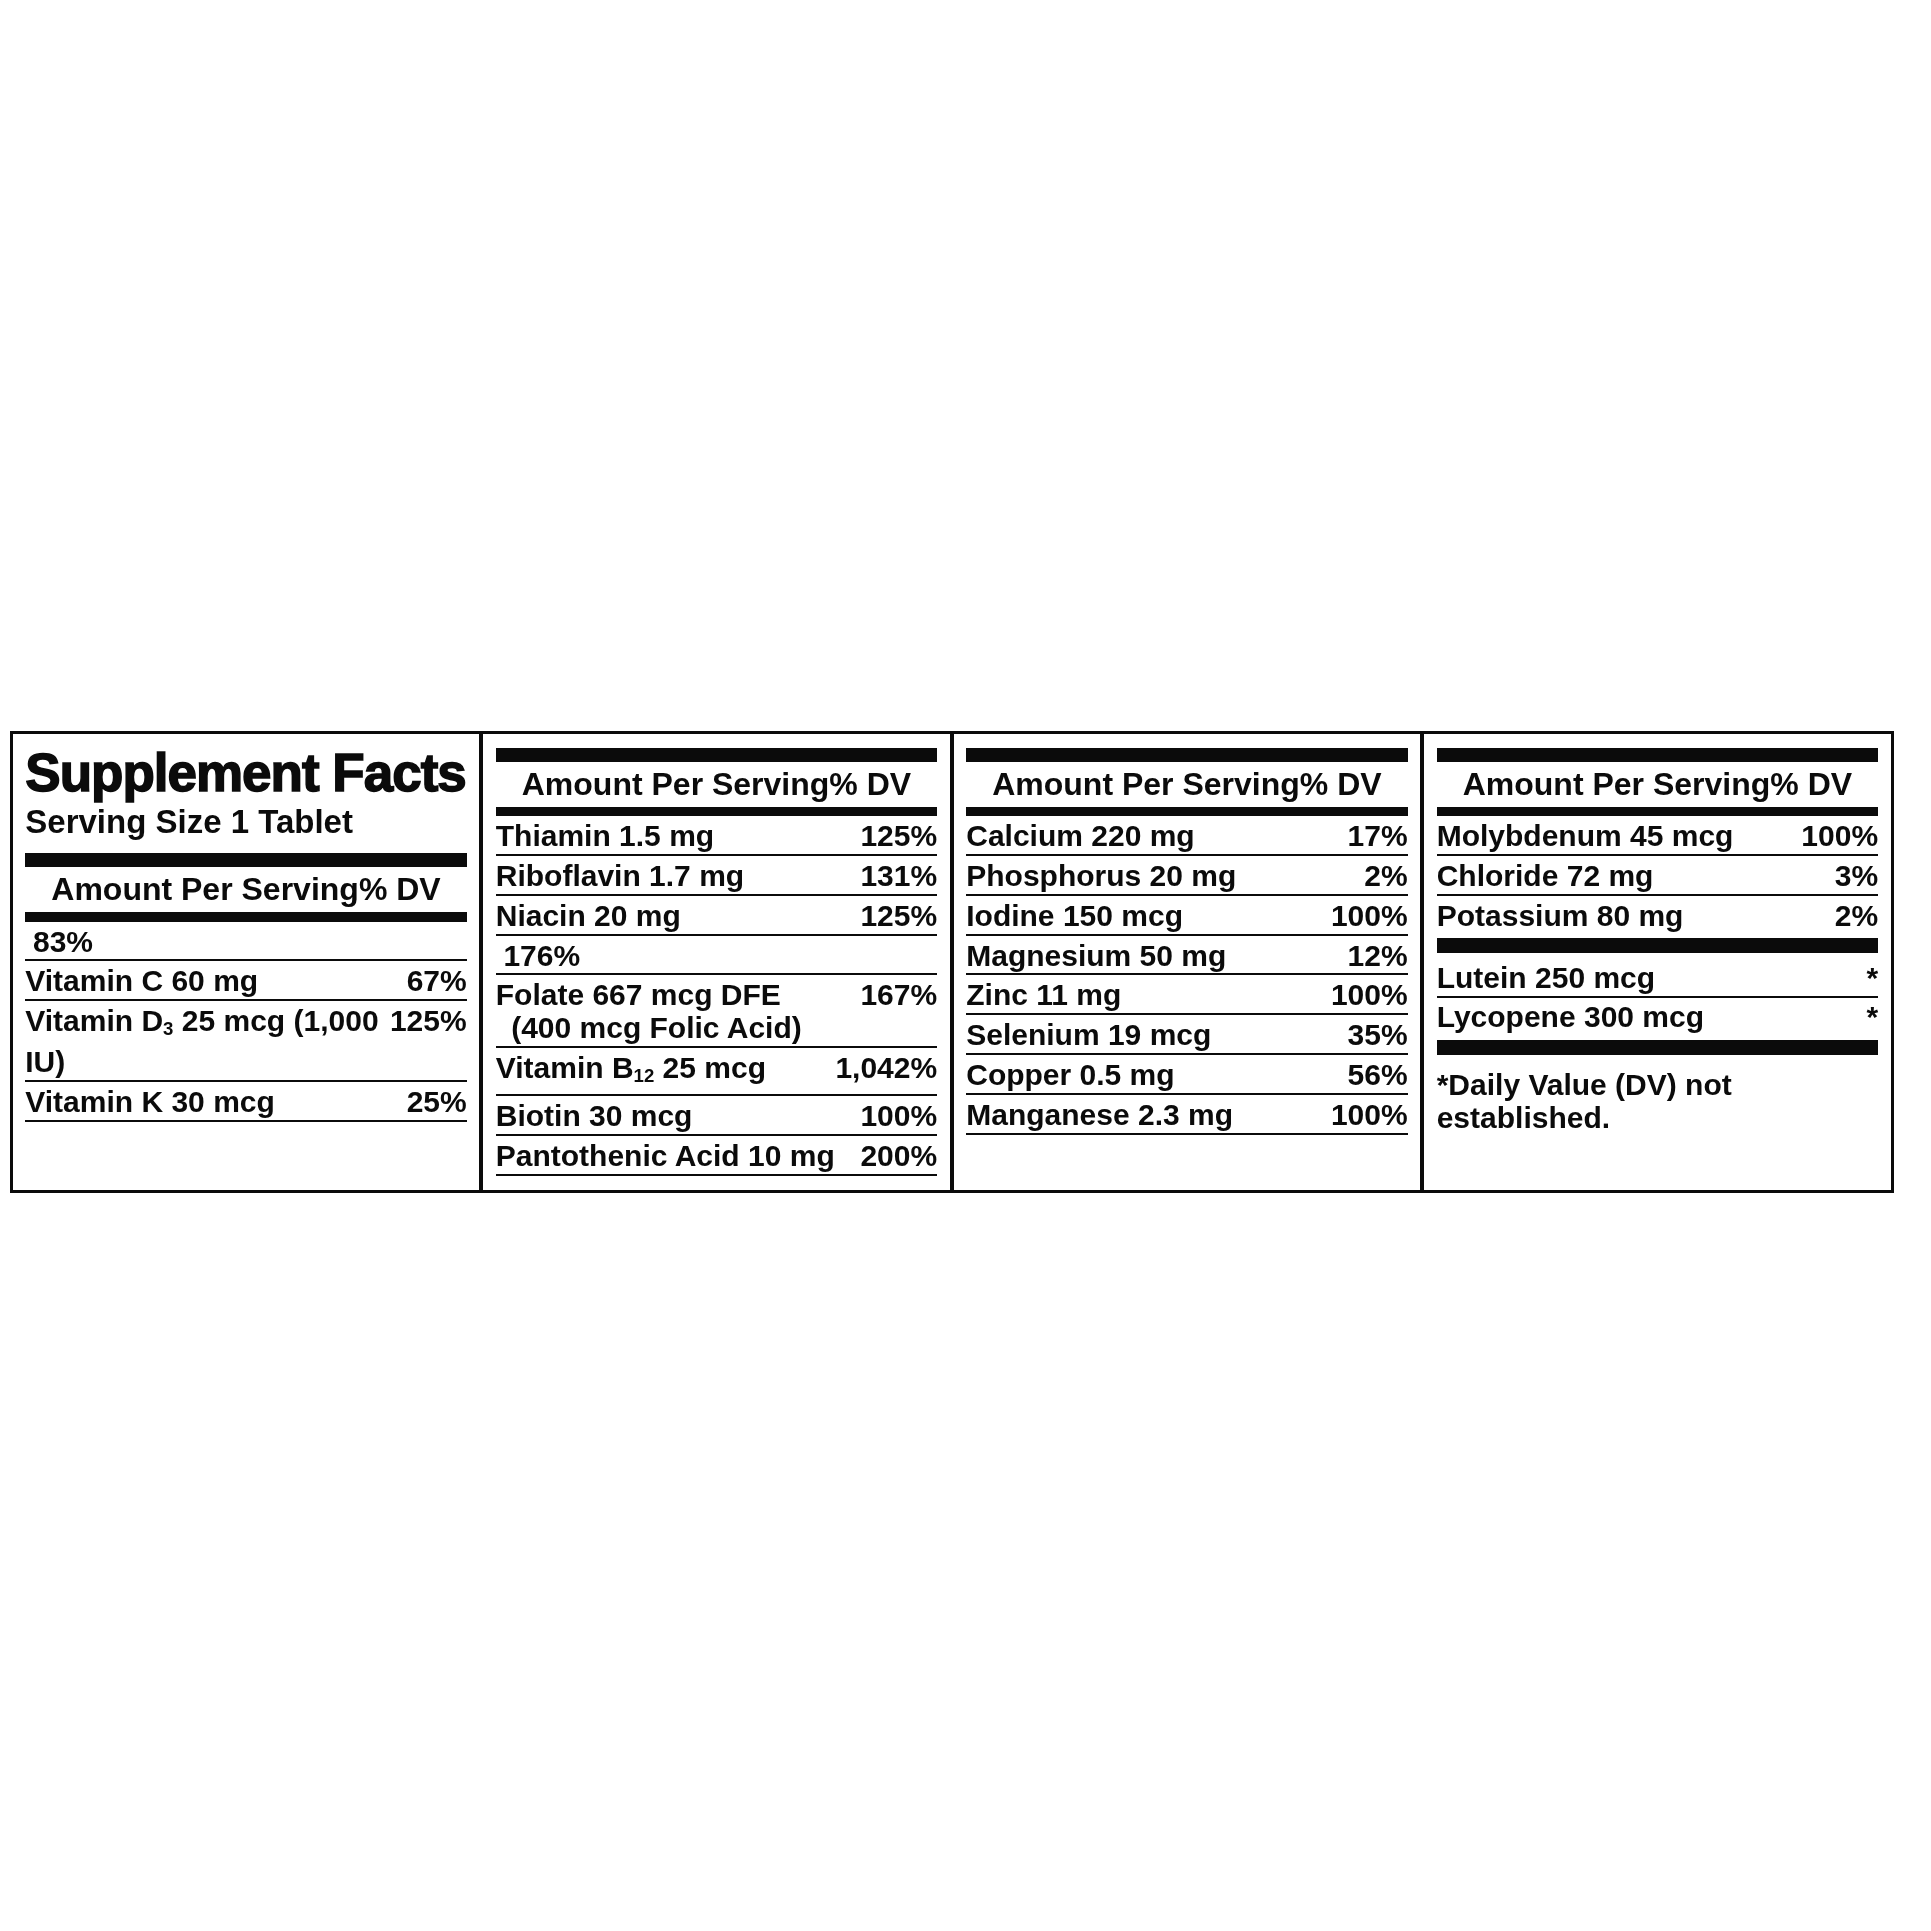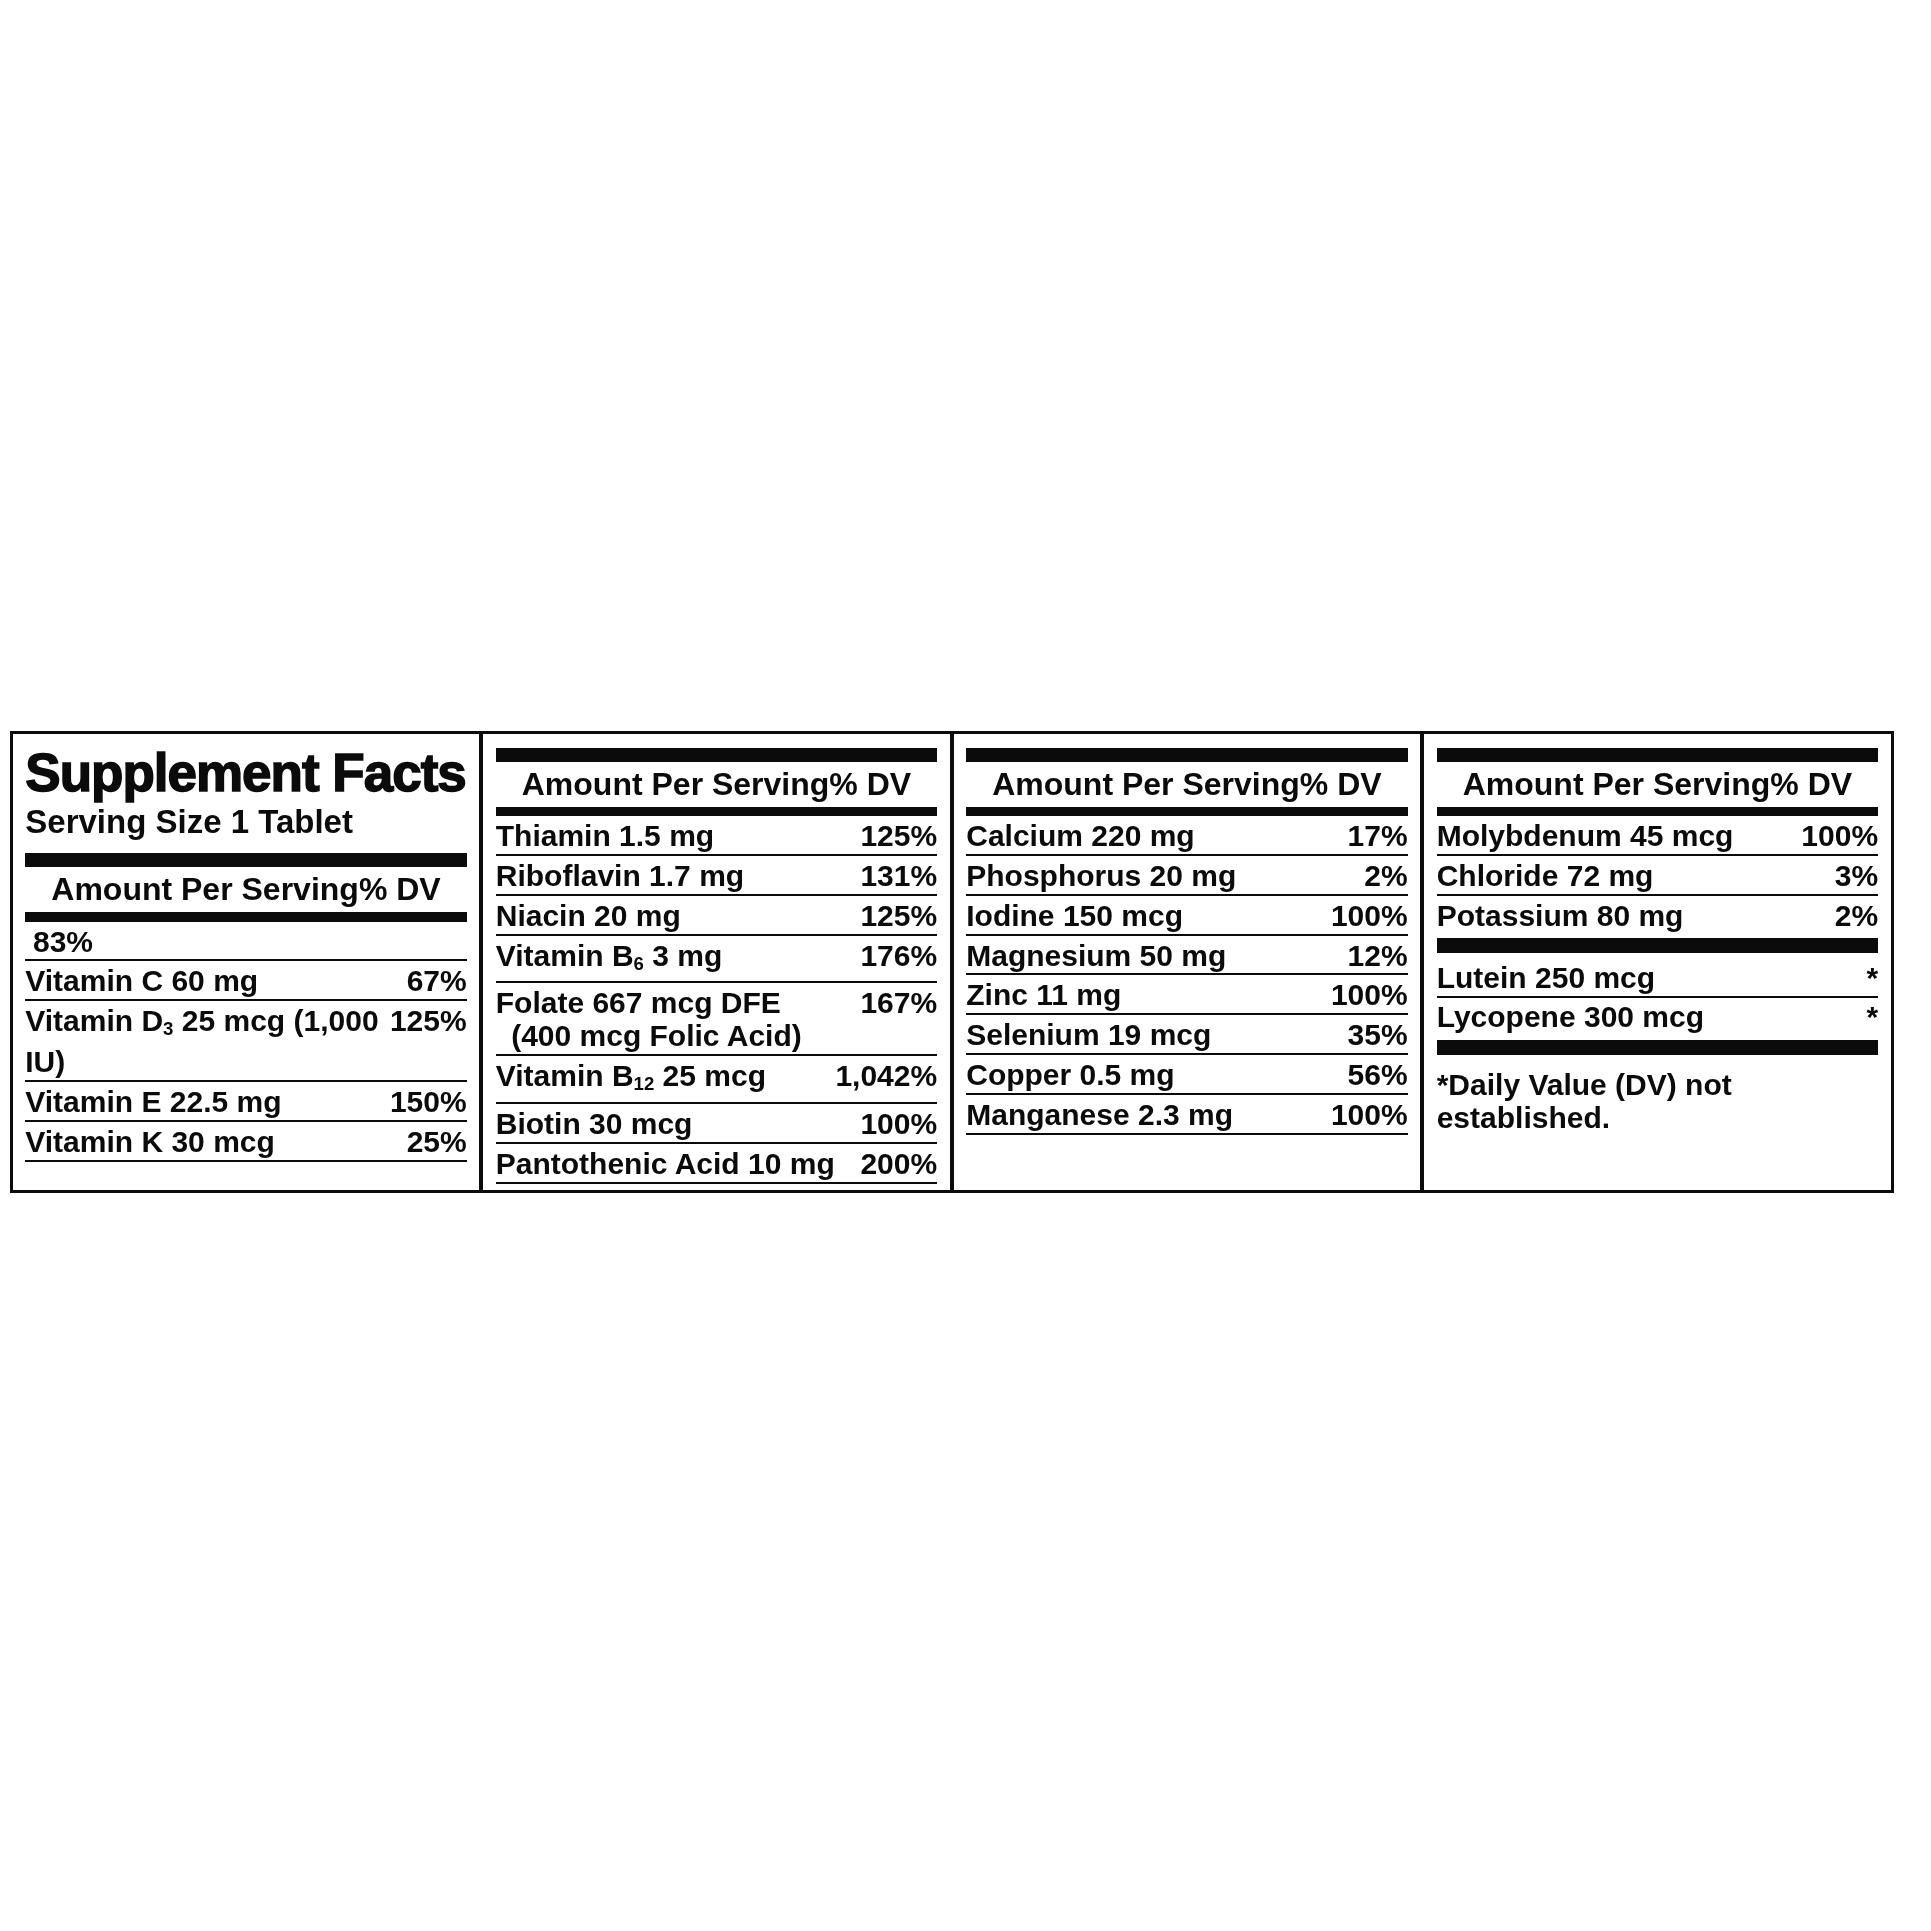--- a/index.html
+++ b/index.html
@@ -110,26 +110,20 @@
           <div class="row-dv">67%</div>
         </div>
         <div class="row">
           <div class="row-text">
             <div class="row-name">Vitamin D<span class="subd">3</span> 25 mcg (1,000 IU)</div>
           </div>
           <div class="row-dv">125%</div>
         </div>
         <div class="row">
           <div class="row-text">
-            <div class="row-name">Vitamin E 22.5 mg</div>
-          </div>
-          <div class="row-dv">150%</div>
-        </div>
-        <div class="row">
-          <div class="row-text">
             <div class="row-name">Vitamin K 30 mcg</div>
           </div>
           <div class="row-dv">25%</div>
         </div>
       </div>
   </div>
 
   <div class="vsep"></div>
 
   <div class="col">
@@ -152,23 +146,20 @@
           </div>
           <div class="row-dv">131%</div>
         </div>
         <div class="row">
           <div class="row-text">
             <div class="row-name">Niacin 20 mg</div>
           </div>
           <div class="row-dv">125%</div>
         </div>
         <div class="row">
-          <div class="row-text">
-            <div class="row-name">Vitamin B<span class="subd">6</span> 3 mg</div>
-          </div>
           <div class="row-dv">176%</div>
         </div>
         <div class="row">
           <div class="row-text">
             <div class="row-name">Folate 667 mcg DFE</div>
             <div class="row-note">(400 mcg Folic Acid)</div>
           </div>
           <div class="row-dv">167%</div>
         </div>
         <div class="row">

